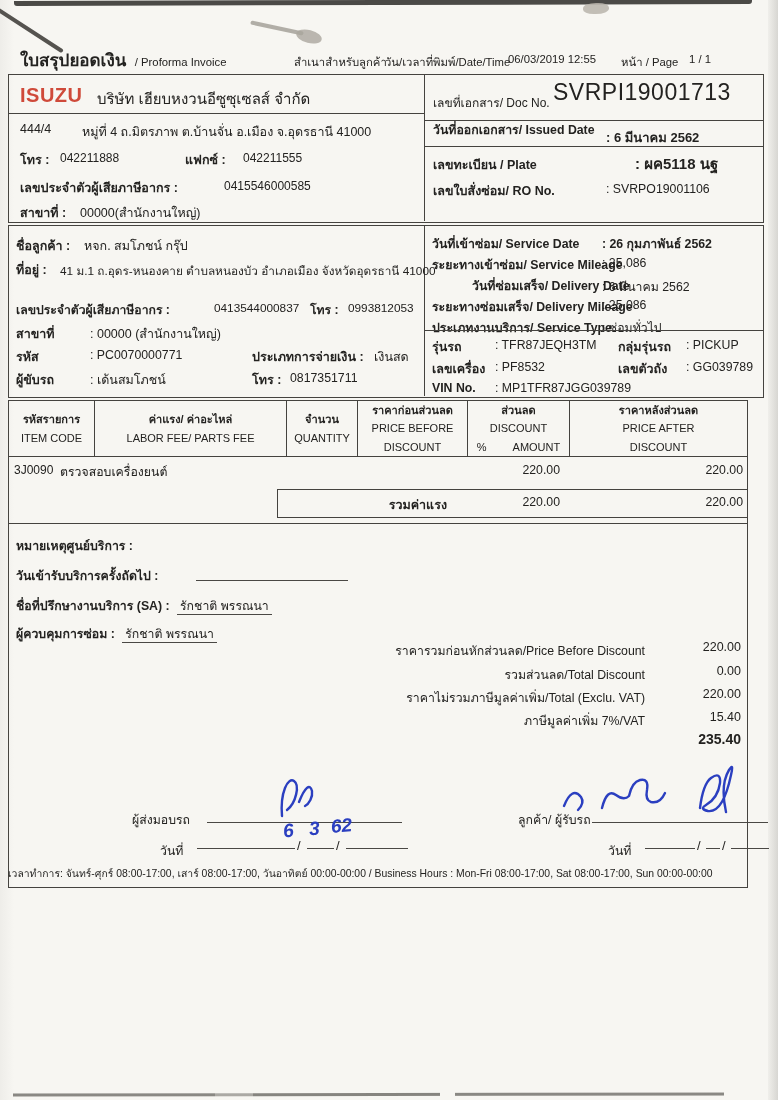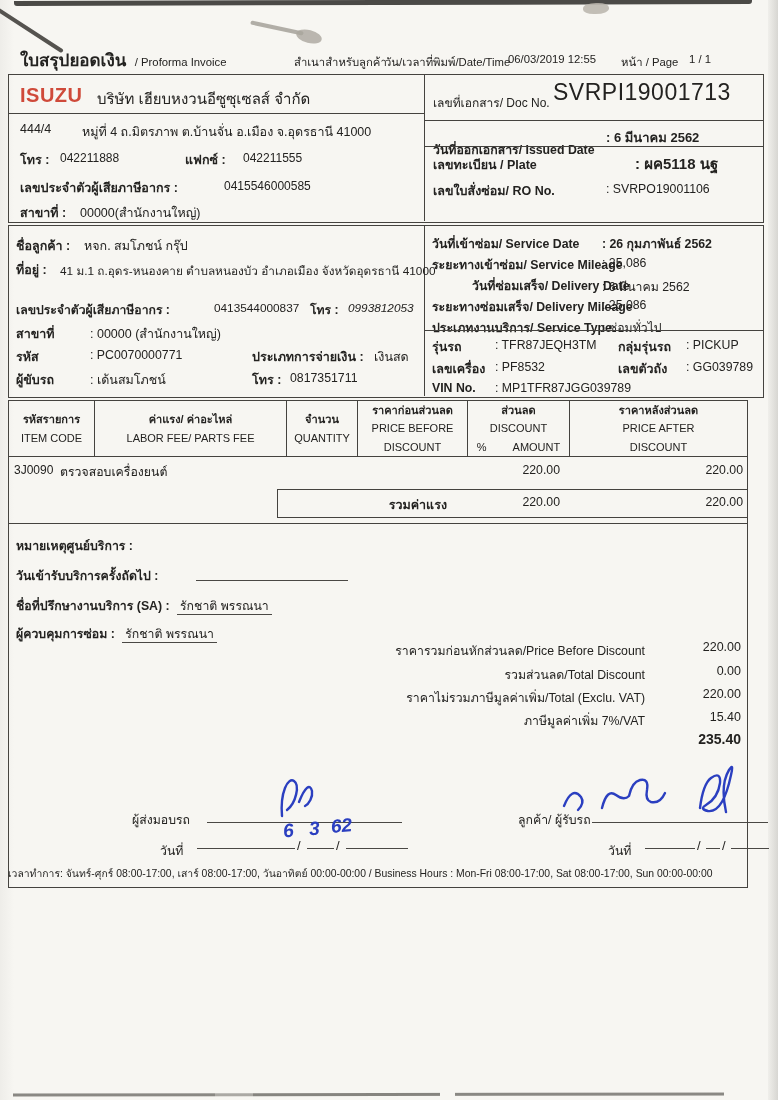--- a/index.html
+++ b/index.html
@@ -74,39 +74,39 @@
   <div class="abs t125 b" style="left:185px;top:150px;">แฟกซ์ :</div>
   <div class="abs t12" style="left:243px;top:151px;">042211555</div>
   <div class="abs t125 b" style="left:20px;top:178px;">เลขประจำตัวผู้เสียภาษีอากร :</div>
   <div class="abs t12" style="left:224px;top:179px;">0415546000585</div>
   <div class="abs t125 b" style="left:20px;top:203px;">สาขาที่ :</div>
   <div class="abs t125" style="left:80px;top:203px;">00000(สำนักงานใหญ่)</div>
 
   <div class="abs t12" style="left:433px;top:93px;">เลขที่เอกสาร/ Doc No.</div>
   <div class="abs" style="left:553px;top:79px;font-size:23px;letter-spacing:.5px;">SVRPI19001713</div>
   <div class="hline" style="left:425px;top:120px;width:339px;"></div>
-  <div class="abs t123 b" style="left:433px;top:140px;text-align:center;">วันที่ออกเอกสาร/ Issued Date</div>
+  <div class="abs t123 b" style="left:433px;top:120px;text-align:center;">วันที่ออกเอกสาร/ Issued Date</div>
   <div class="abs t13 b" style="left:606px;top:127px;">: 6 มีนาคม 2562</div>
   <div class="hline" style="left:425px;top:146px;width:339px;"></div>
   <div class="abs t125 b" style="left:433px;top:155px;">เลขทะเบียน / Plate</div>
   <div class="abs b" style="left:635px;top:152px;font-size:15px;">: ผค5118 นฐ</div>
   <div class="abs t125 b" style="left:433px;top:181px;">เลขใบสั่งซ่อม/ RO No.</div>
   <div class="abs t123" style="left:606px;top:182px;">: SVRPO19001106</div>
 
   <div class="box" style="left:8px;top:225px;width:756px;height:173px;"></div>
   <div class="vline" style="left:424px;top:226px;height:170px;"></div>
 
   <div class="abs t125 b" style="left:16px;top:236px;">ชื่อลูกค้า :</div>
   <div class="abs t125" style="left:84px;top:236px;">หจก. สมโภชน์ กรุ๊ป</div>
   <div class="abs t125 b" style="left:16px;top:260px;">ที่อยู่ :</div>
   <div class="abs" style="left:60px;top:261px;font-size:11.8px;">41 ม.1 ถ.อุดร-หนองคาย ตำบลหนองบัว อำเภอเมือง จังหวัดอุดรธานี 41000</div>
   <div class="abs b" style="left:16px;top:300px;font-size:12.2px;">เลขประจำตัวผู้เสียภาษีอากร :</div>
   <div class="abs" style="left:214px;top:301px;font-size:11.8px;">0413544000837</div>
   <div class="abs b" style="left:310px;top:300px;font-size:12.2px;">โทร :</div>
-  <div class="abs" style="left:348px;top:301px;font-size:11.8px;font-style:italic;">0993812053</div>
+  <div class="abs" style="left:348px;top:301px;font-size:11.8px;">0993812053</div>
   <div class="abs t125 b" style="left:16px;top:324px;">สาขาที่</div>
   <div class="abs t125" style="left:90px;top:324px;">: 00000 (สำนักงานใหญ่)</div>
   <div class="abs t125 b" style="left:16px;top:347px;">รหัส</div>
   <div class="abs t123" style="left:90px;top:348px;">: PC0070000771</div>
   <div class="abs t125 b" style="left:252px;top:347px;">ประเภทการจ่ายเงิน :</div>
   <div class="abs t125" style="left:374px;top:347px;">เงินสด</div>
   <div class="abs t125 b" style="left:16px;top:370px;">ผู้ขับรถ</div>
   <div class="abs t125" style="left:90px;top:370px;">: เด้นสมโภชน์</div>
   <div class="abs t125 b" style="left:252px;top:370px;">โทร :</div>
   <div class="abs t123" style="left:290px;top:371px;">0817351711</div>

